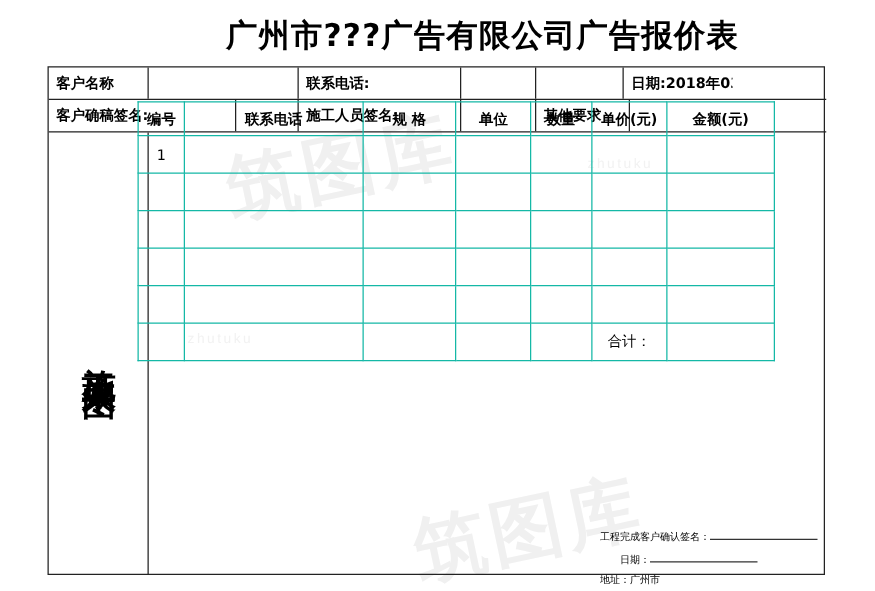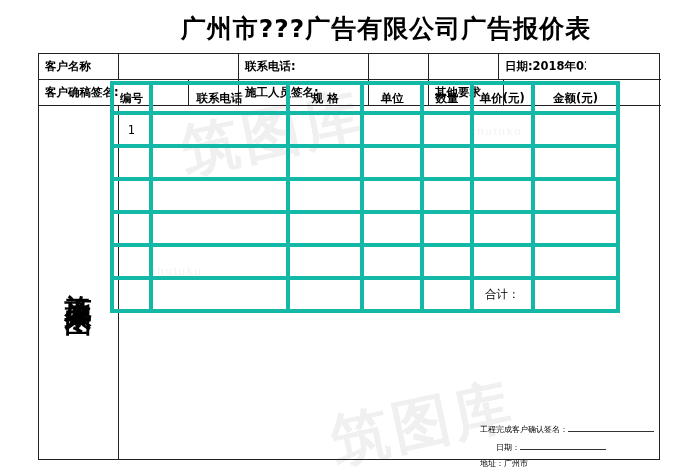--- a/index.html
+++ b/index.html
@@ -129,21 +129,21 @@
   .items {
     position: absolute;
     left: 110px;
     top: 81px;
     width: 510px;
     border-collapse: collapse;
     z-index: 2;
     background: transparent;
   }
   .items td, .items th {
-    border: 4px solid #14b8a6;
+    border: 1px solid #14b8a6;
     font-size: 11.5px;
     font-family: "DejaVu Sans", "Liberation Sans", sans-serif;
     padding: 0;
     height: 29px;
     text-align: center;
     vertical-align: middle;
   }
   .items th {
     font-weight: bold;
     height: 26px;

